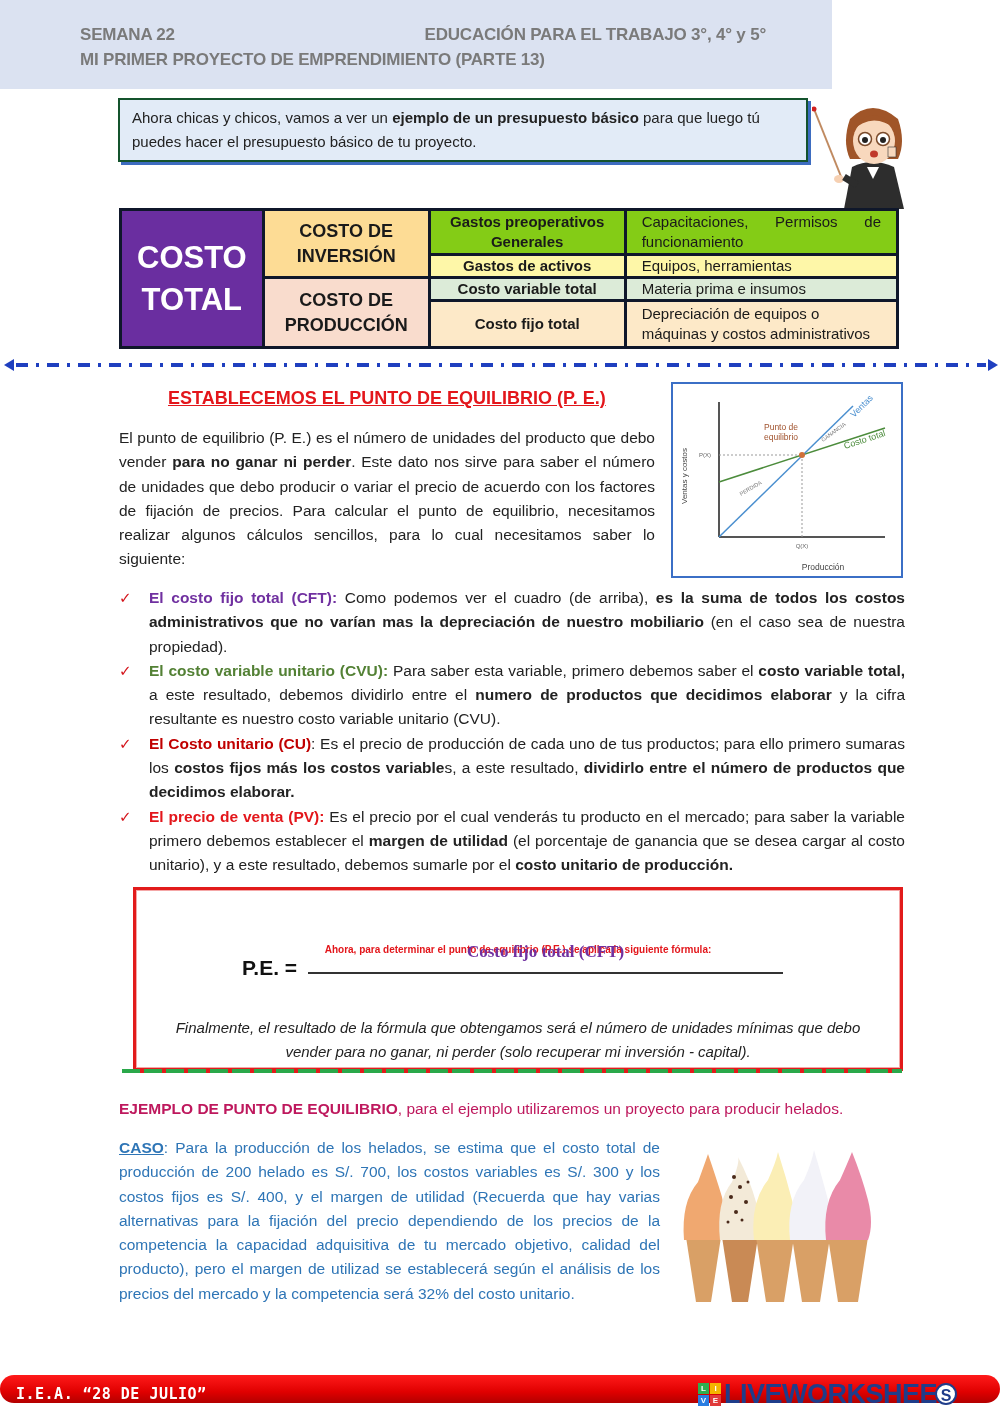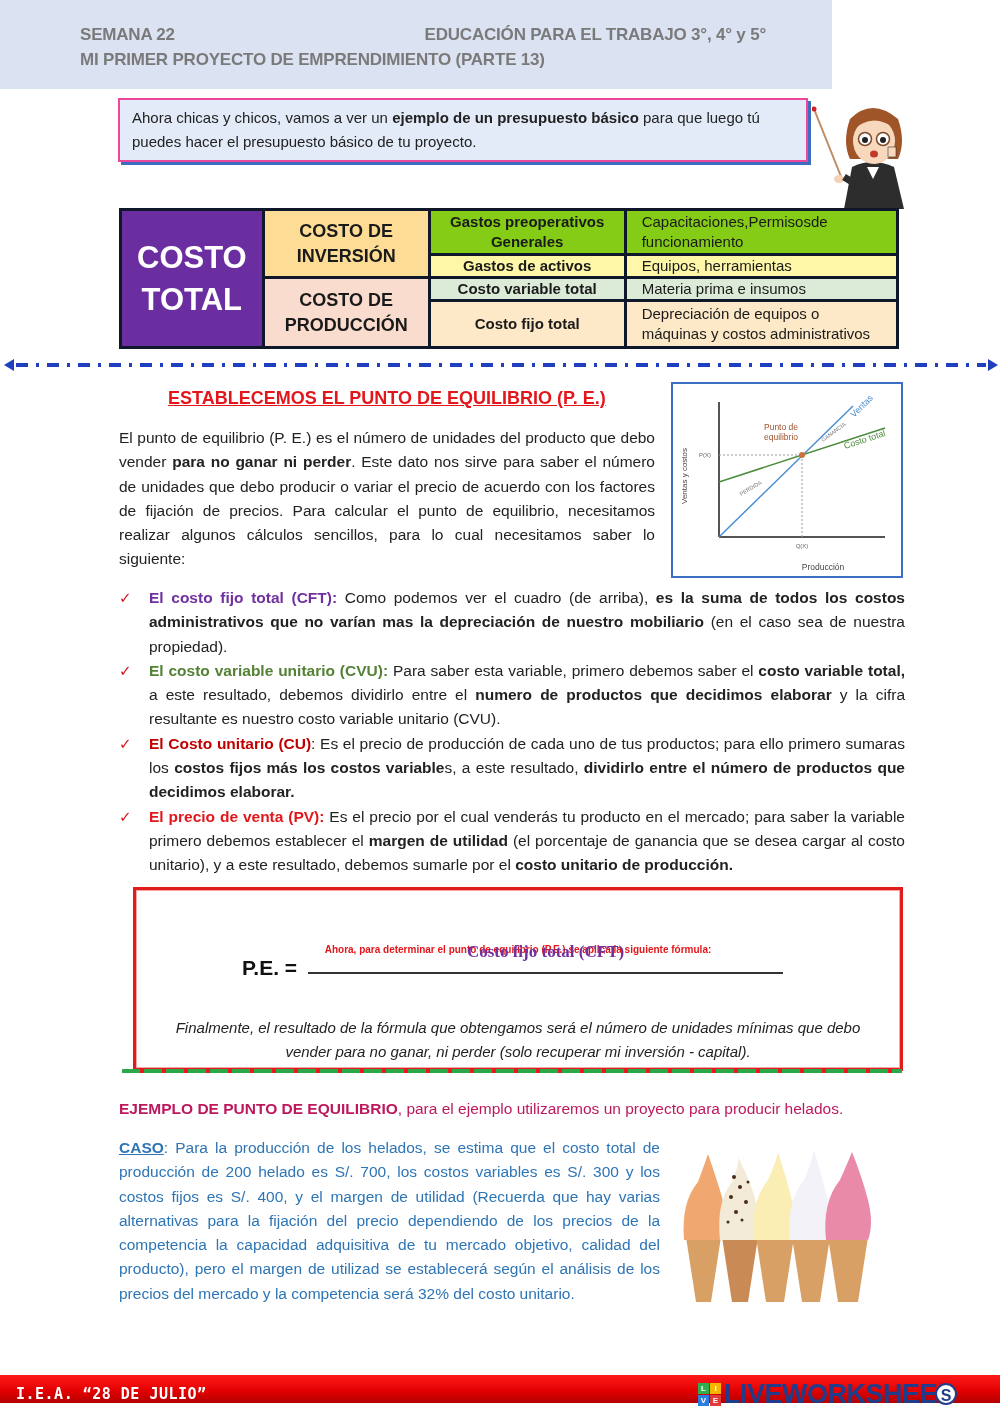--- a/index.html
+++ b/index.html
@@ -6,39 +6,39 @@
   html, body { width: 1000px; height: 1413px; background: #ffffff; overflow: hidden; }
   body { position: relative; font-family: "Liberation Sans", "DejaVu Sans", sans-serif; color: #1a1a1a; }
 
   
   .top-header { position: absolute; left: 0; top: 0; width: 832px; height: 89px; background: #dbe2f1; }
   .top-header .left, .top-header .right { position: absolute; top: 22px; font-size: 17px; font-weight: bold; color: #7a7a7a; line-height: 25px; letter-spacing: -0.2px; }
   .top-header .left { left: 80px; }
   .top-header .right { right: 66px; text-align: right; }
 
   
-  .intro-box { position: absolute; left: 118px; top: 98px; width: 690px; height: 64px; background: #e2ebf7; border: 2px solid #ec4899; box-shadow: 3px 3px 0 #3d6cc0; padding: 6px 12px; font-size: 15px; line-height: 24px; color: #222; }
+  .intro-box { position: absolute; left: 118px; top: 98px; width: 690px; height: 64px; background: #e2ebf7; border: 2px solid #14532d; box-shadow: 3px 3px 0 #3d6cc0; padding: 6px 12px; font-size: 15px; line-height: 24px; color: #222; }
   .intro-box b { font-weight: bold; }
 
   
   .teacher { position: absolute; left: 812px; top: 97px; width: 100px; height: 112px; }
 
   
   .cost-table { position: absolute; left: 119px; top: 208px; width: 780px; height: 140px; border-collapse: collapse; font-family: "Liberation Sans", sans-serif; }
   .cost-table td { border: 3px solid #0f172a; padding: 0 15px; vertical-align: middle; }
   .ct-total { width: 114px; background: #6a2ea0; color: #ffffff; font-size: 31px; font-weight: bold; text-align: center; line-height: 42px; }
   .ct-inv { width: 166px; background: #fddc95; font-size: 18px; font-weight: bold; text-align: center; line-height: 25px; }
   .ct-prod { background: #f9dccd; font-size: 18px; font-weight: bold; text-align: center; line-height: 25px; margin-left: 48px; }
   .ct-sub { width: 196px; font-size: 15px; font-weight: bold; text-align: center; line-height: 20px; }
   .ct-desc { font-size: 15px; line-height: 20px; }
   .bg-blue { background: #84cc16; }
   .bg-yellow { background: #fef7a8; }
   .bg-green { background: #dcebd8; }
   .bg-peach { background: #fde9c8; }
-  .justify-row { display: flex; }
+  .justify-row { display: flex; justify-content: space-between; }
 
   
   .divider { position: absolute; left: 4px; top: 356px; width: 994px; height: 18px; }
 
   
   .section-title { position: absolute; left: 168px; top: 388px; font-size: 18px; font-weight: bold; color: #e3161b; text-decoration: underline; }
   .pe-intro { position: absolute; left: 119px; top: 426px; width: 536px; font-size: 15.5px; line-height: 24.3px; text-align: justify; color: #222; }
 
   
   .chart-box { position: absolute; left: 671px; top: 382px; width: 232px; height: 196px; border: 2px solid #3b6fc6; background: #fff; }
@@ -67,21 +67,21 @@
   .formula-note { position: absolute; left: 18px; right: 18px; top: 126px; text-align: center; font-size: 15px; font-style: italic; line-height: 23.5px; color: #222; }
 
   
   .ejemplo { position: absolute; left: 119px; top: 1100px; font-size: 15.5px; color: #be185d; }
   .ejemplo b { font-weight: bold; }
   .caso { position: absolute; left: 119px; top: 1136px; width: 541px; font-size: 15.5px; line-height: 24.3px; color: #2e75b6; text-align: justify; }
   .caso .caso-label { font-weight: bold; text-decoration: underline; color: #2e75b6; }
   .icecream { position: absolute; left: 676px; top: 1142px; width: 200px; height: 160px; }
 
   
-  .footer { position: absolute; left: 0; top: 1375px; width: 1000px; height: 28px; background: linear-gradient(180deg, #ff1a1a 0%, #e00000 60%, #b30000 100%); }
+  .footer { position: absolute; left: 0; top: 1375px; width: 1000px; height: 28px; background: linear-gradient(180deg, #ff1a1a 0%, #e00000 60%, #b30000 100%); border-radius: 16px; }
   .footer-name { position: absolute; left: 16px; top: 10px; font-family: "DejaVu Sans Mono", monospace; font-size: 15px; font-weight: bold; color: #ffffff; letter-spacing: 0.5px; }
   .lw-logo { position: absolute; left: 698px; top: 4px; height: 30px; display: flex; align-items: center; }
   .lw-grid { display: grid; grid-template-columns: 11px 11px; grid-template-rows: 11px 11px; gap: 1px; margin-right: 3px; }
   .lw-grid span { font-size: 8px; font-weight: bold; color: #fff; text-align: center; line-height: 11px; }
   .lw-text { font-family: "Liberation Sans", sans-serif; font-weight: bold; font-size: 27px; color: #1f3d8a; letter-spacing: -0.5px; }
   .lw-badge { display: inline-block; width: 22px; height: 22px; border-radius: 50%; background: #fff; color: #1f3d8a; font-weight: bold; font-size: 16px; text-align: center; line-height: 22px; margin-left: -2px; border: 2px solid #1f3d8a; }
 </style>
 </head>
 <body>
 

